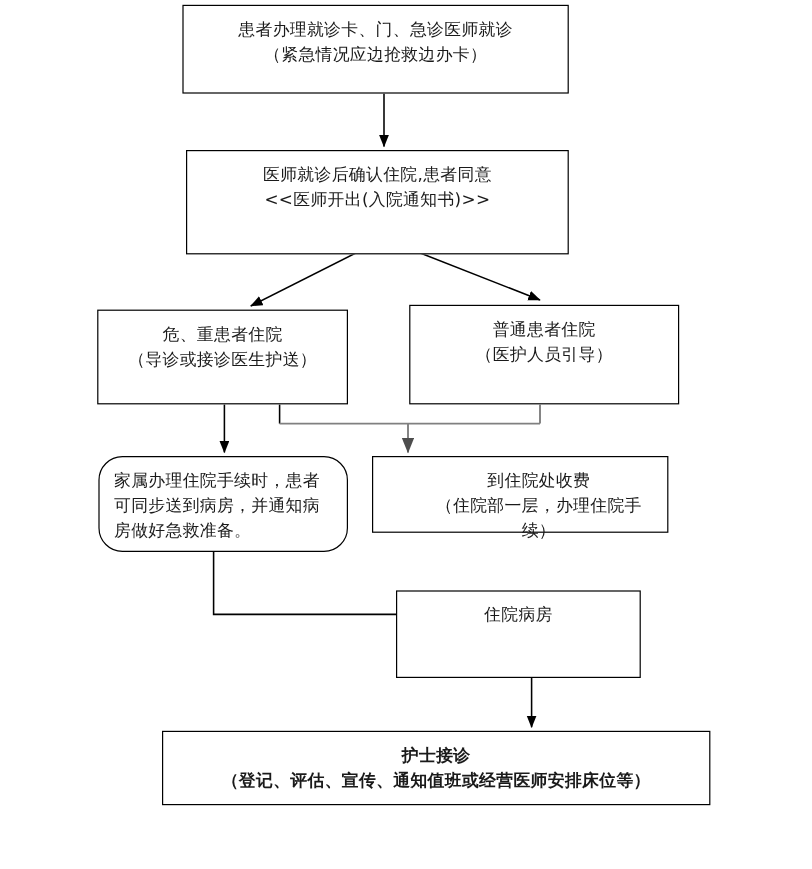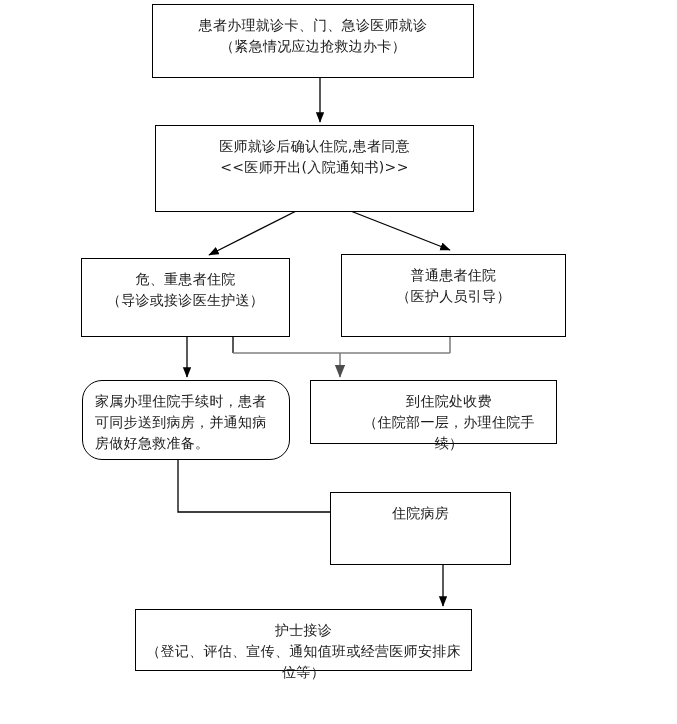--- a/index.html
+++ b/index.html
@@ -88,21 +88,21 @@
         <div class="node-text align-center">普通患者住院
 （医护人员引导）</div>
       </div>
       <div class="node-box" style="left: 82px; top: 380px; width: 208px; height: 80px; border-radius: 20px;">
         <div class="node-text align-left">家属办理住院手续时，患者可同步送到病房，并通知病房做好急救准备。</div>
       </div>
       <div class="node-box" style="left: 310px; top: 380px; width: 247px; height: 64px; padding-left: 31px;">
         <div class="node-text align-center">到住院处收费
 （住院部一层，办理住院手续）</div>
       </div>
-      <div class="node-box" style="left: 330px; top: 492px; width: 181px; height: 73px;">
+      <div class="node-box" style="left: 330px; top: 492px; width: 204px; height: 73px;">
         <div class="node-text align-center">住院病房</div>
       </div>
-      <div class="node-box" style="left: 135px; top: 609px; width: 337px; height: 62px;">
+      <div class="node-box" style="left: 135px; top: 609px; width: 457px; height: 62px; font-weight: bold;">
         <div class="node-text align-center">护士接诊
 （登记、评估、宣传、通知值班或经营医师安排床位等）</div>
       </div>
     </div>
 </div>
 
 </body></html>

